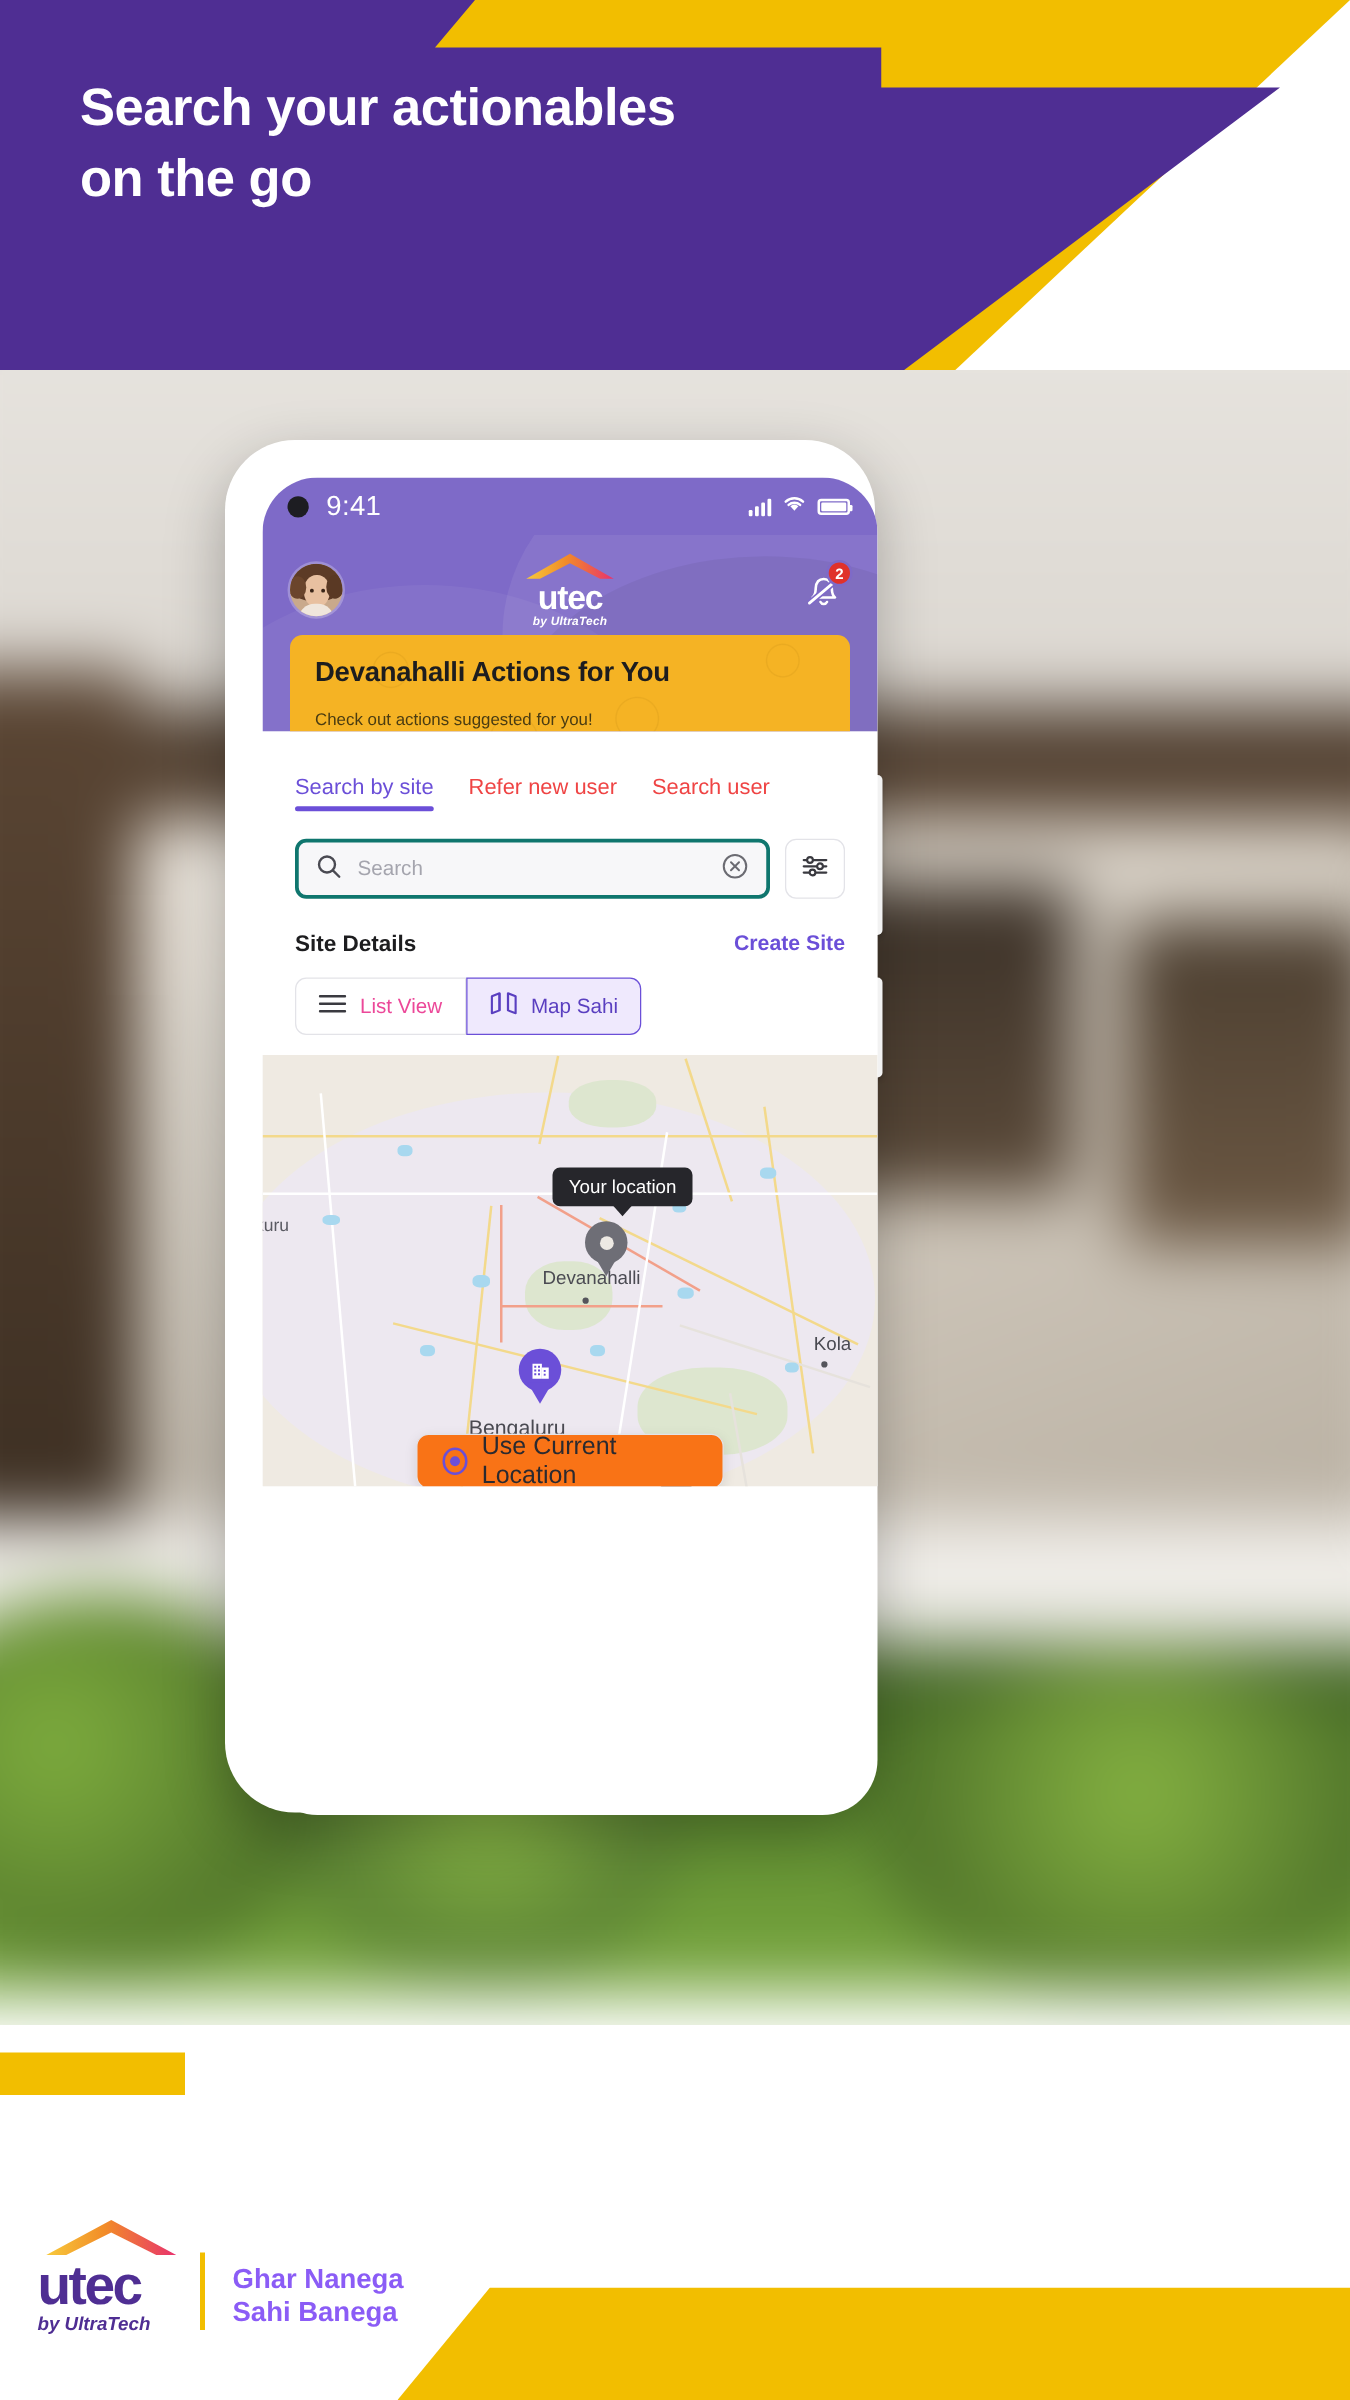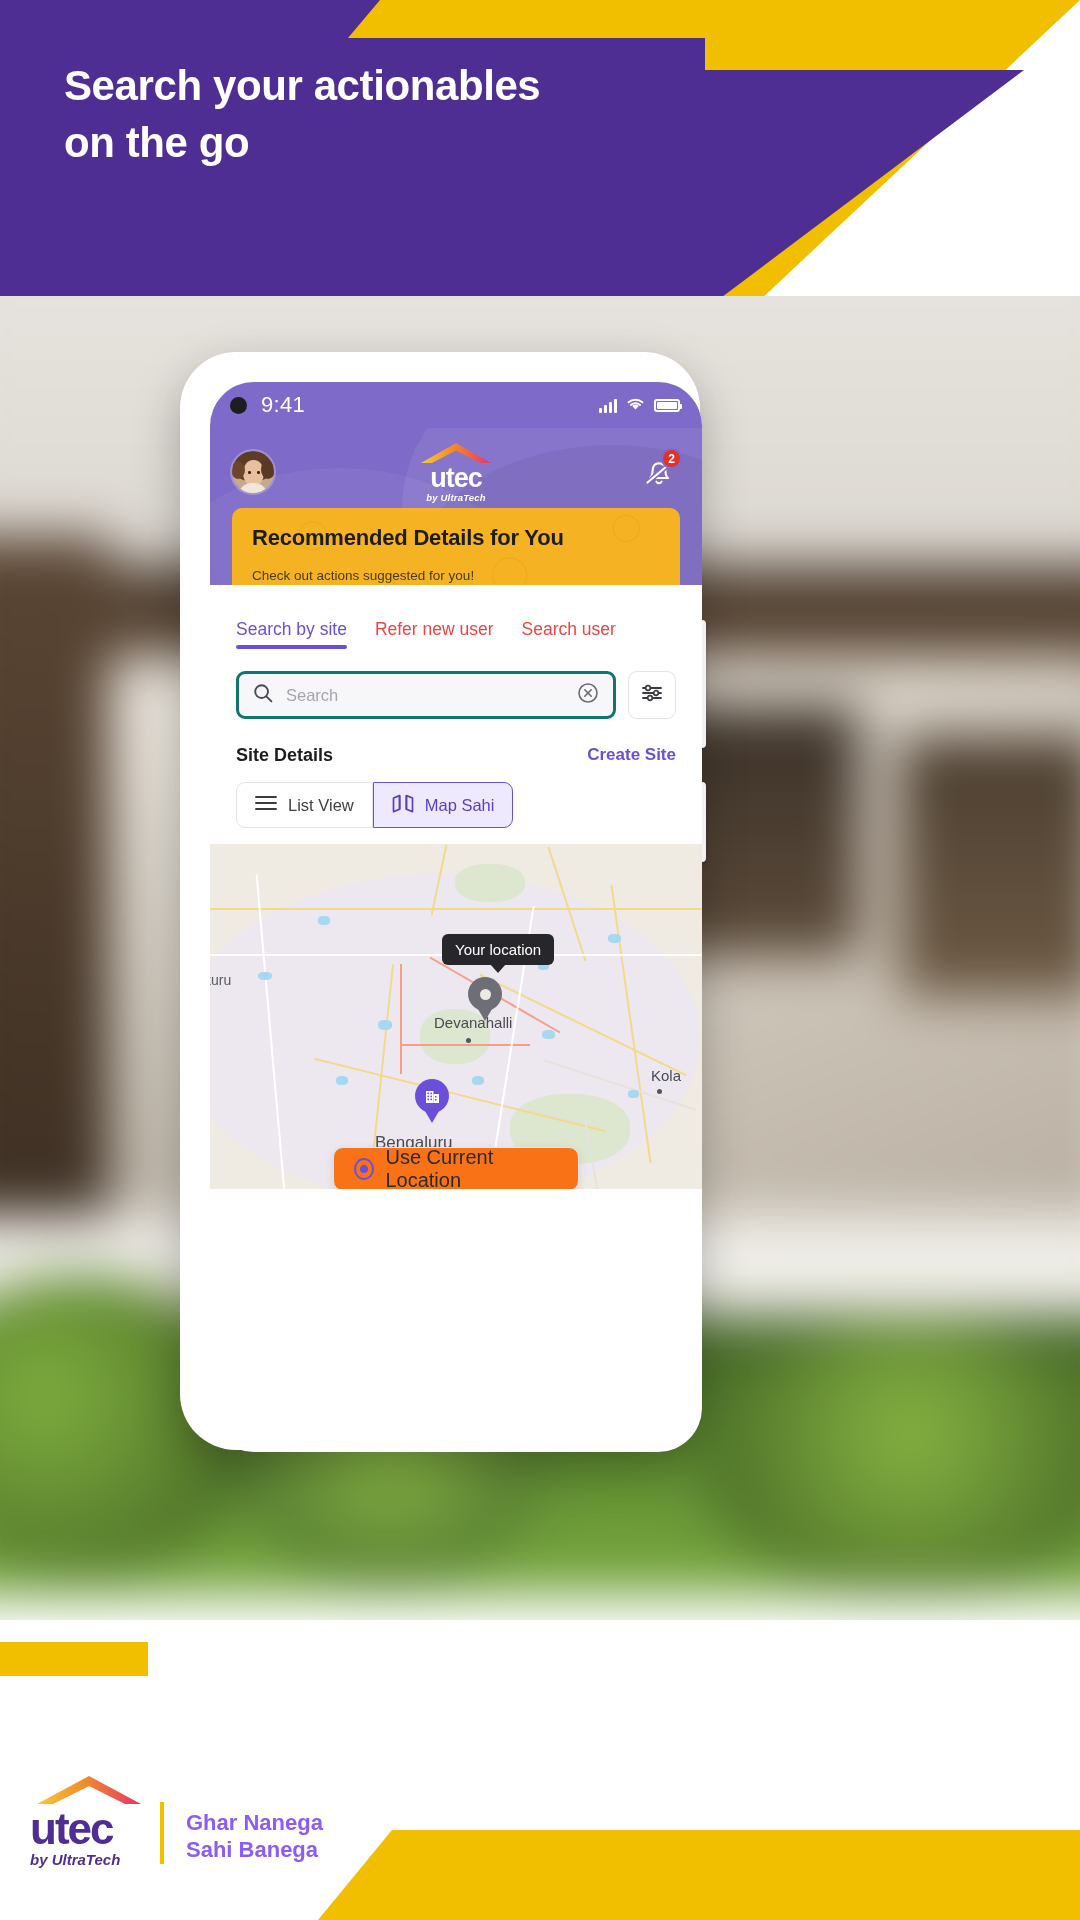--- a/index.html
+++ b/index.html
@@ -157,21 +157,21 @@
     background:#fff; display:flex; align-items:center; justify-content:center;
   }
 
   .sd-row { display:flex; padding:26px 26px 0 26px; }
   .sd-title { font-size:18px; font-weight:bold; color:#1d1d1f; }
   .sd-link { margin-left:auto; font-size:17px; font-weight:bold; color:#6B4FD8; }
 
   .view-toggle { display:flex; margin:16px 26px 0 26px; width:fit-content; }
   .vt-btn {
     display:flex; align-items:center; gap:11px;
-    height:46px; padding:0 18px; font-size:16.5px; color:#404040;
+    height:46px; padding:0 18px; font-size:16.5px; color:#ec4899;
     border:1px solid #E3E3E8; background:#fff;
   }
   .vt-btn:first-child { border-radius:9px 0 0 9px; }
   .vt-btn:last-child { border-radius:0 9px 9px 0; }
   .vt-btn.active { background:#EFE9FD; border-color:#6B4FD8; color:#5A3FC0; }
 
   
   .map { position:relative; margin-top:16px; height:345px; background:#EDE9E3; overflow:hidden; }
   .map-land { position:absolute; inset:0; background:#EFEAE2; }
   .map-city-halo { position:absolute; left:-30px; top:30px; width:520px; height:330px; background:#EDE8F0; border-radius:50%; }
@@ -342,21 +342,21 @@
                 <path d="M12 27 c2.5 -2 2.4 -4.2 2.6 -7.6 c0.3 -4.4 2.4 -7.2 6.4 -7.2 c4 0 6.1 2.8 6.4 7.2 c0.2 3.4 0.1 5.6 2.6 7.6 Z" fill="none" stroke="#ffffff" stroke-width="2.1" stroke-linejoin="round"></path>
                 <path d="M18.4 30.6 a2.9 2.9 0 0 0 5.2 0" fill="none" stroke="#ffffff" stroke-width="2.1" stroke-linecap="round"></path>
                 <line x1="9.5" y1="31.5" x2="32" y2="12.5" stroke="#7E6AC8" stroke-width="5"></line>
                 <line x1="9.5" y1="31.5" x2="32" y2="12.5" stroke="#ffffff" stroke-width="2.2" stroke-linecap="round"></line>
               </svg>
             </span>
           </div>
         </div>
 
         <div class="rec-card">
-          <div class="rec-title">Recommended Details for You</div>
+          <div class="rec-title">Devanahalli Actions for You</div>
           <div class="rec-sub">Check out actions suggested for you!</div>
         </div>
       </div>
 
       <div class="app-body">
 
         <div class="tabs">
           <div class="tab active">Search by site</div>
           <div class="tab">Refer new user</div>
           <div class="tab">Search user</div>

